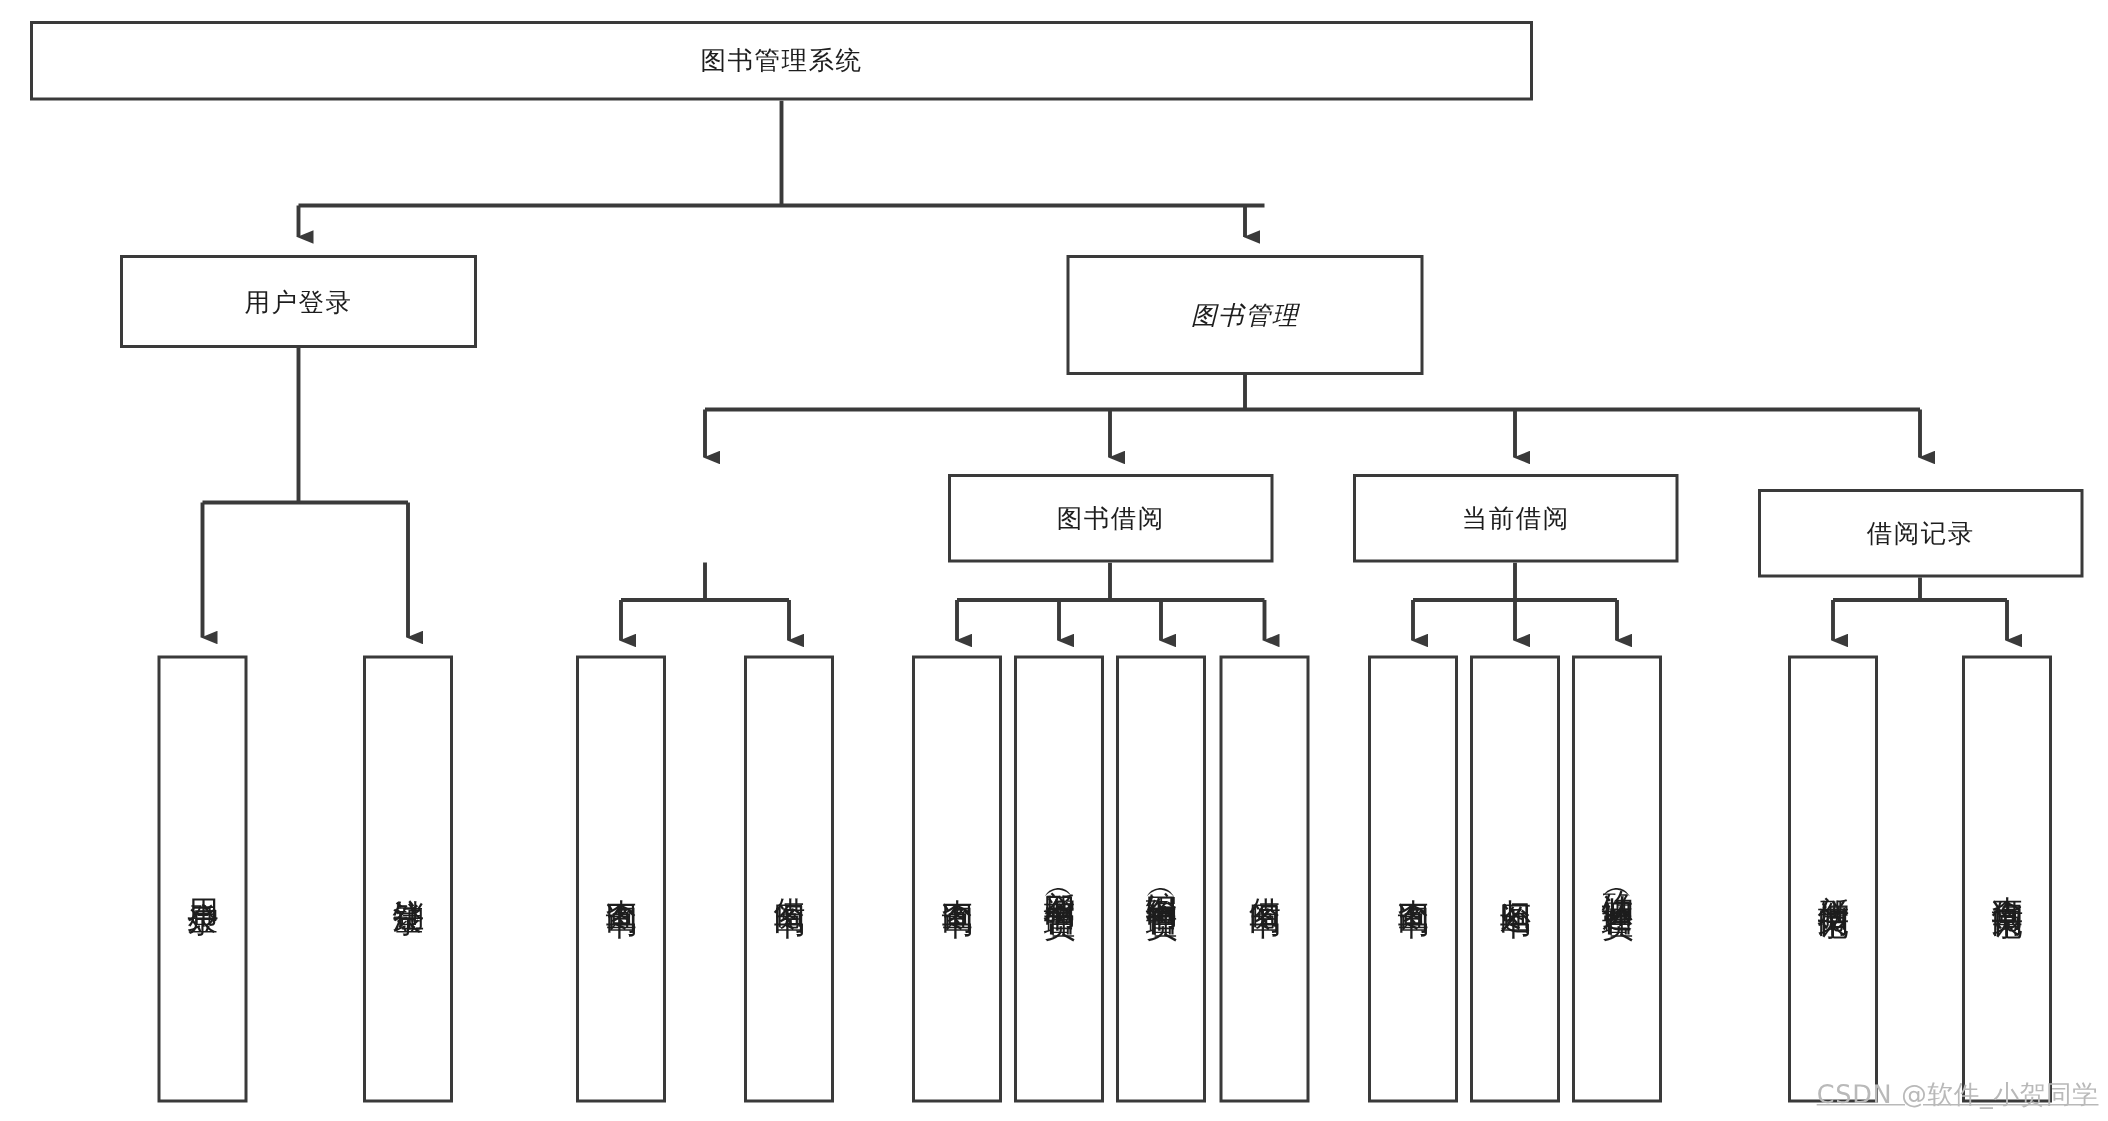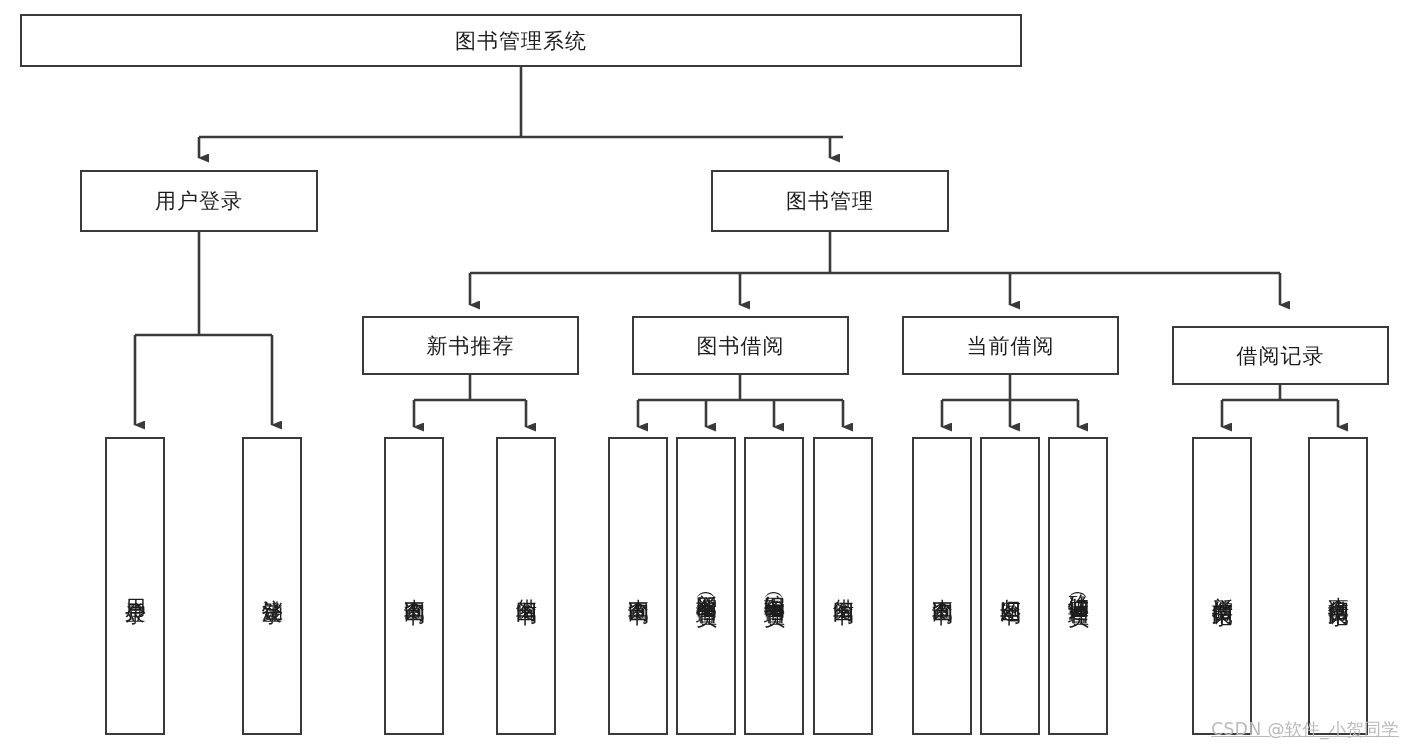--- a/index.html
+++ b/index.html
@@ -3,21 +3,21 @@
 <meta charset="utf-8">
 <style>
   html,body{margin:0;padding:0;background:#ffffff;}
   body{width:1405px;height:747px;position:relative;overflow:hidden;
        font-family:"DejaVu Sans","Liberation Sans",sans-serif;}
   #stage{position:absolute;left:0;top:0;width:1405px;height:747px;}
   svg#wires{position:absolute;left:0;top:0;width:1405px;height:747px;}
   .node{position:absolute;box-sizing:border-box;background:#ffffff;
         border:2.5px solid #3a3a3a;display:flex;align-items:center;
         justify-content:center;color:#1d1d1d;}
-  .node.h{font-size:21px;letter-spacing:1px;text-align:center;}
+  .node.h{font-size:17px;letter-spacing:1px;text-align:center;}
   .node.v{writing-mode:vertical-rl;text-orientation:upright;
           font-size:21px;line-height:1.18;letter-spacing:2px;}
   .node.v .txt{writing-mode:vertical-rl;text-orientation:upright;
                text-align:center;}
   .watermark{position:absolute;right:6px;bottom:6px;font-size:17px;
              color:#b9b9b9;letter-spacing:0.5px;white-space:nowrap;text-decoration:underline;}
 </style>
 </head>
 <body>
 
@@ -73,27 +73,24 @@
     </g>
   </svg>
 
   <div class="node h" style="left:20px;top:14px;width:1002px;height:53px;">
     <span class="txt">图书管理系统</span>
   </div>
 
   <div class="node h" style="left:80px;top:170px;width:238px;height:62px;">
     <span class="txt">用户登录</span>
   </div>
-  <div class="node h" style="left:711px;top:170px;width:238px;height:62px;">
+  <div class="node h" style="left:711px;top:170px;width:238px;height:80px;font-style:italic;">
     <span class="txt">图书管理</span>
   </div>
 
-  <div class="node h" style="left:362px;top:316px;width:217px;height:59px;">
-    <span class="txt">新书推荐</span>
-  </div>
   <div class="node h" style="left:632px;top:316px;width:217px;height:59px;font-family:Liberation Serif, serif;">
     <span class="txt">图书借阅</span>
   </div>
   <div class="node h" style="left:902px;top:316px;width:217px;height:59px;">
     <span class="txt">当前借阅</span>
   </div>
   <div class="node h" style="left:1172px;top:316px;width:217px;height:59px;margin-top:10px;">
     <span class="txt">借阅记录</span>
   </div>
 

